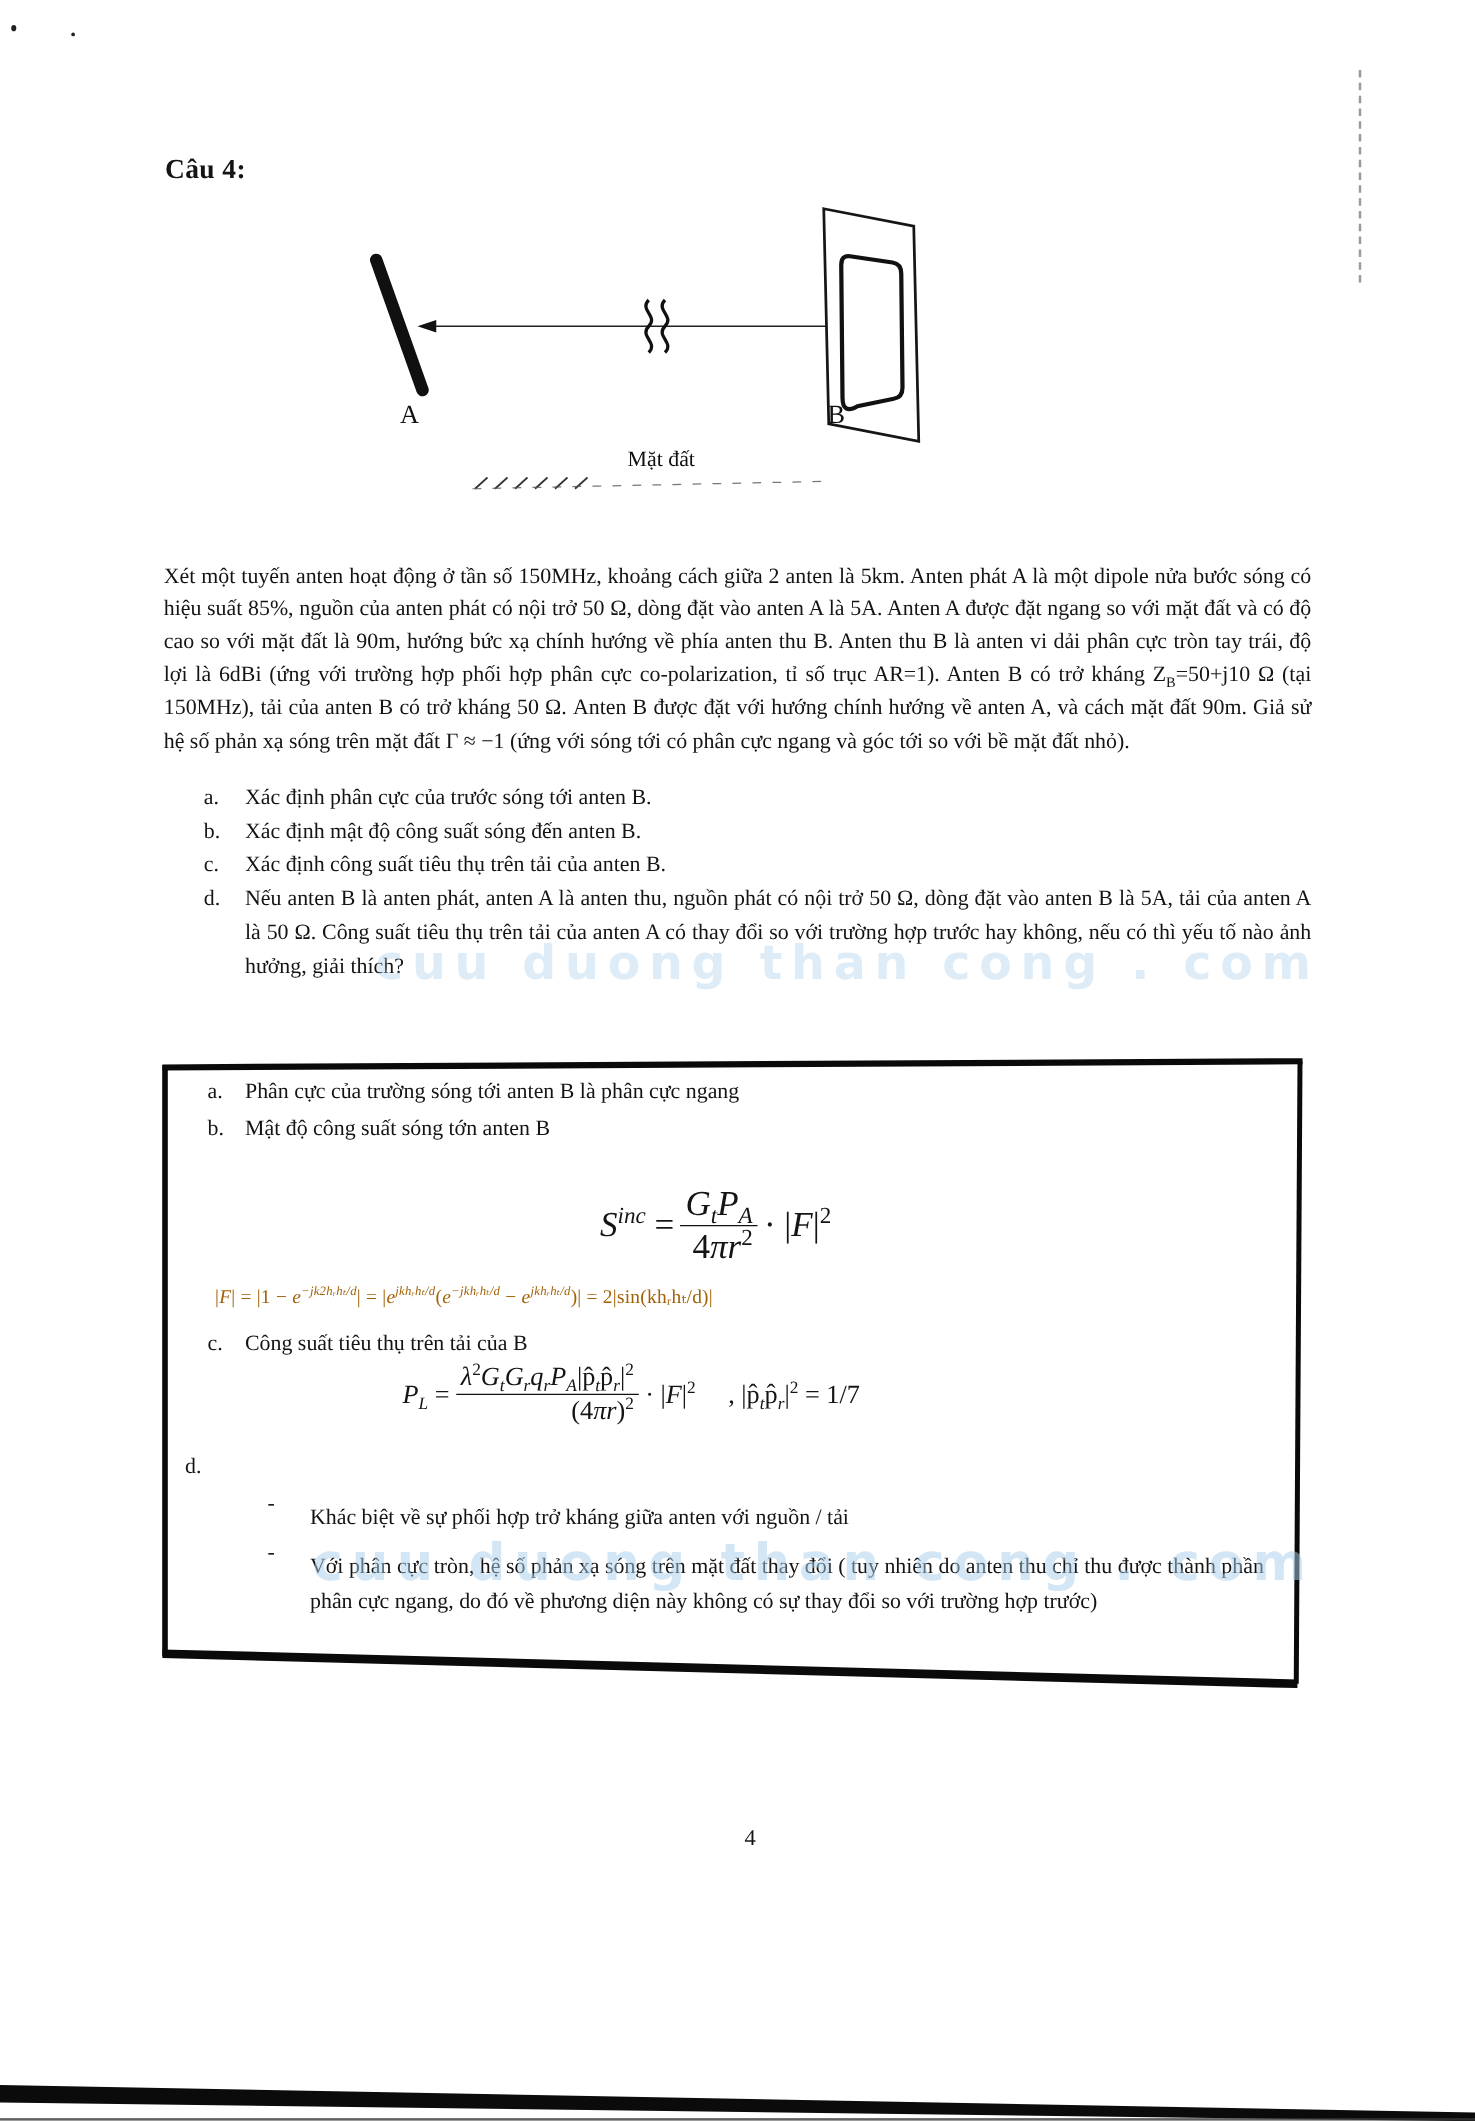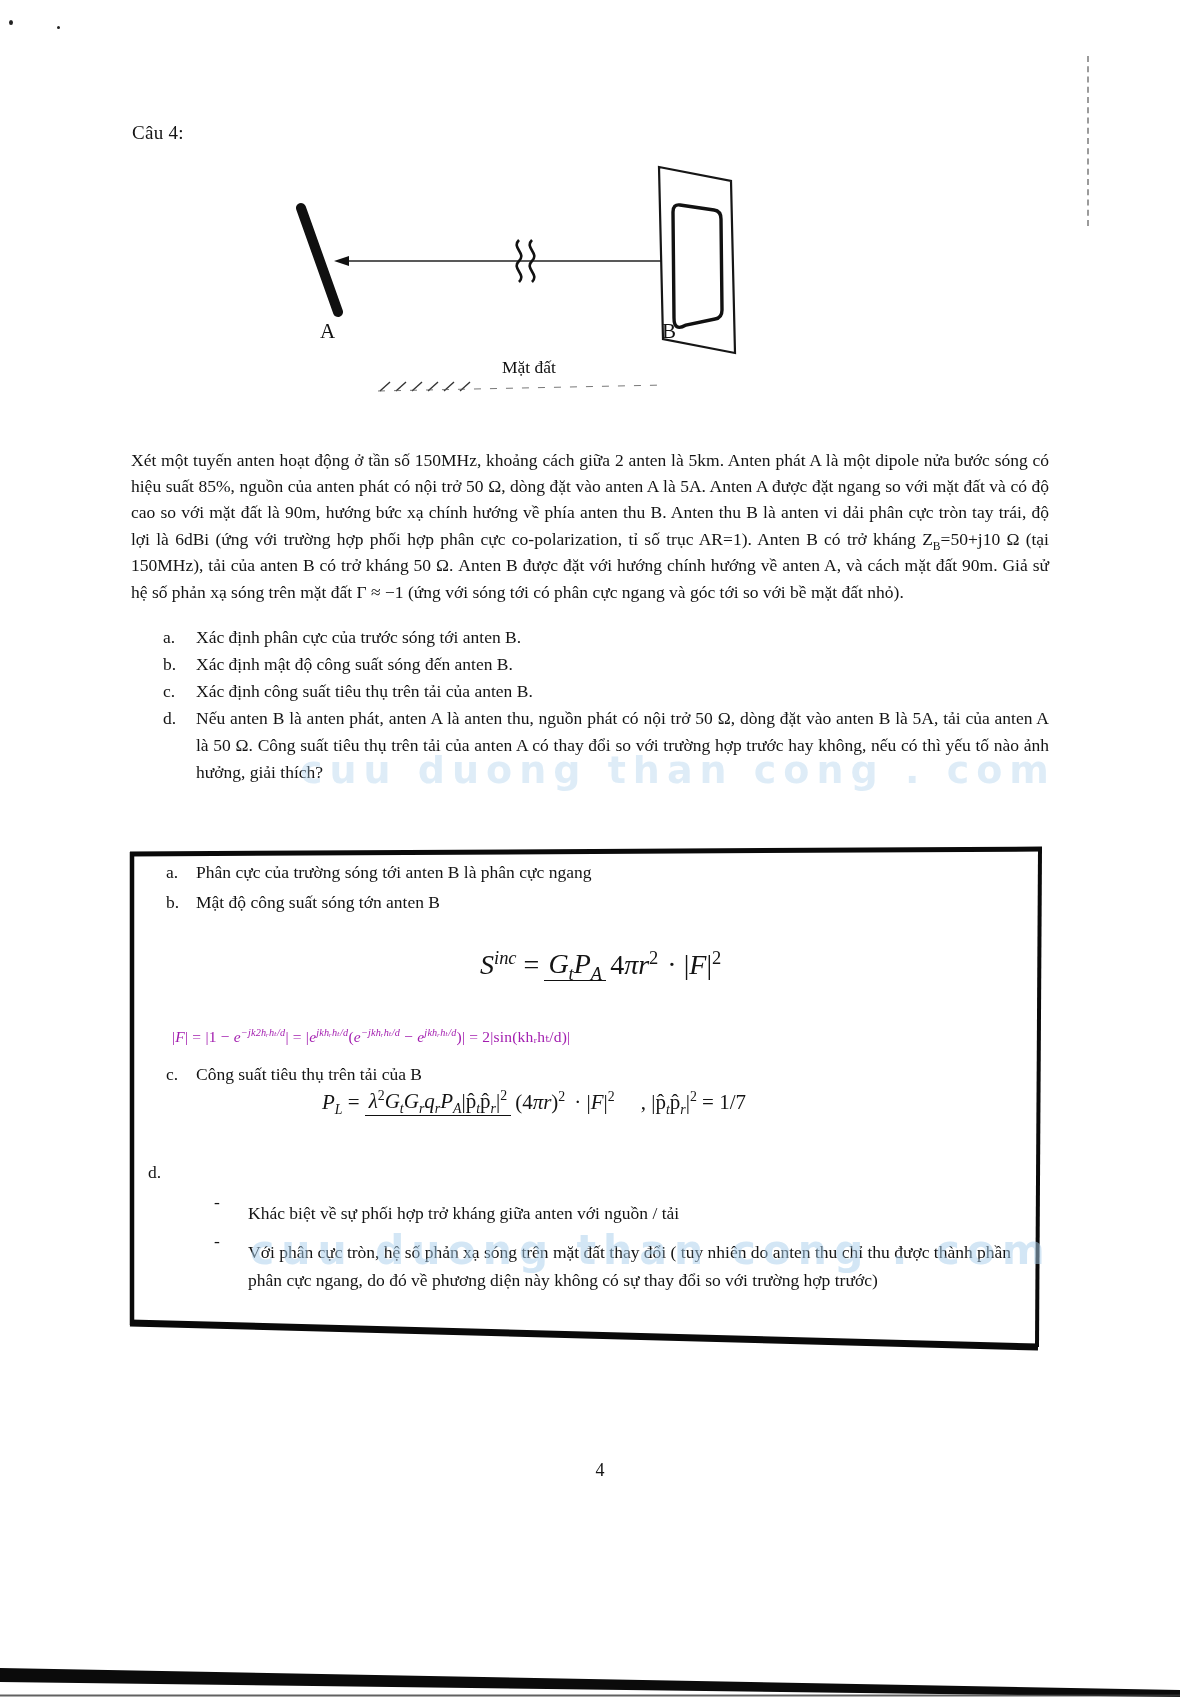--- a/index.html
+++ b/index.html
@@ -1,21 +1,21 @@
 <!DOCTYPE html>
 <html><head>
 <meta charset="utf-8">
 <style>
   html,body{margin:0;padding:0;background:#e8e8e8;}
   .page{
     position:relative;width:1180px;height:1697px;background:#ffffff;
     font-family:"Liberation Serif","DejaVu Serif",serif;color:#141414;
     overflow:hidden;margin:0 auto;
   }
-  .heading{position:absolute;left:132px;top:122px;font-size:19px;font-weight:normal;letter-spacing:.3px;}
+  .heading{position:absolute;left:132px;top:122px;font-size:22px;font-weight:bold;letter-spacing:.3px;}
   .figure-svg{position:absolute;left:120px;top:148px;}
   .para{position:absolute;left:131px;top:429px;width:918px;font-size:17.5px;line-height:26.4px;text-align:justify;}
   .qlist{position:absolute;left:163px;top:624px;width:886px;font-size:17.5px;line-height:27px;}
   .qitem{display:flex;align-items:flex-start;}
   .qmark{width:33px;flex:none;}
   .qtext{flex:1;text-align:justify;}
   
   .box-svg{position:absolute;left:125px;top:840px;}
   .sol-line{position:absolute;display:flex;font-size:17.5px;line-height:24px;}
   .sol-mark{width:30px;flex:none;}
@@ -24,23 +24,23 @@
   .sol-c{left:166px;top:1062px;width:840px;}
   .sol-d{left:148px;top:1160px;width:860px;}
   .sol-bullets{position:absolute;left:214px;top:1188px;width:800px;font-size:17.5px;line-height:28px;}
   .bullet{display:flex;}
   .bullet .sol-mark{width:34px;}
   .bullet .btext{flex:1;margin-top:11px;}
   
   .formula{position:absolute;display:flex;align-items:center;font-family:"Liberation Serif","DejaVu Serif","DejaVu Sans",serif;}
   .f-sinc{left:480px;top:948px;font-size:28px;}
   .f-pl{left:322px;top:1090px;font-size:21px;}
-  .f-line{position:absolute;left:172px;top:1028px;font-size:15.5px;color:#a21caf;letter-spacing:.2px;
+  .f-line{position:absolute;left:172px;top:1028px;font-size:15.5px;color:#a16207;letter-spacing:.2px;
           font-family:"Liberation Serif","DejaVu Serif","DejaVu Sans",serif;}
-  .frac{display:inline-flex;flex-direction:row;align-items:flex-start;margin:0 5px;line-height:1.12;vertical-align:middle;}
+  .frac{display:inline-flex;flex-direction:column;align-items:flex-end;margin:0 5px;line-height:1.12;vertical-align:middle;}
   .frac .num{border-bottom:1.7px solid #111;padding:0 4px 1px 4px;}
   .frac .den{padding:1px 4px 0 4px;}
   .it{font-style:italic;}
   sup,sub{font-size:66%;line-height:0;}
   sup{vertical-align:super;}
   sub{vertical-align:sub;}
   .f-tail{margin-left:26px;}
   
   .wm{position:absolute;font-family:"DejaVu Sans",sans-serif;opacity:.5;white-space:nowrap;letter-spacing:7px;font-weight:bold;}
   .wm1{left:300px;top:748px;font-size:38px;opacity:.38;}

